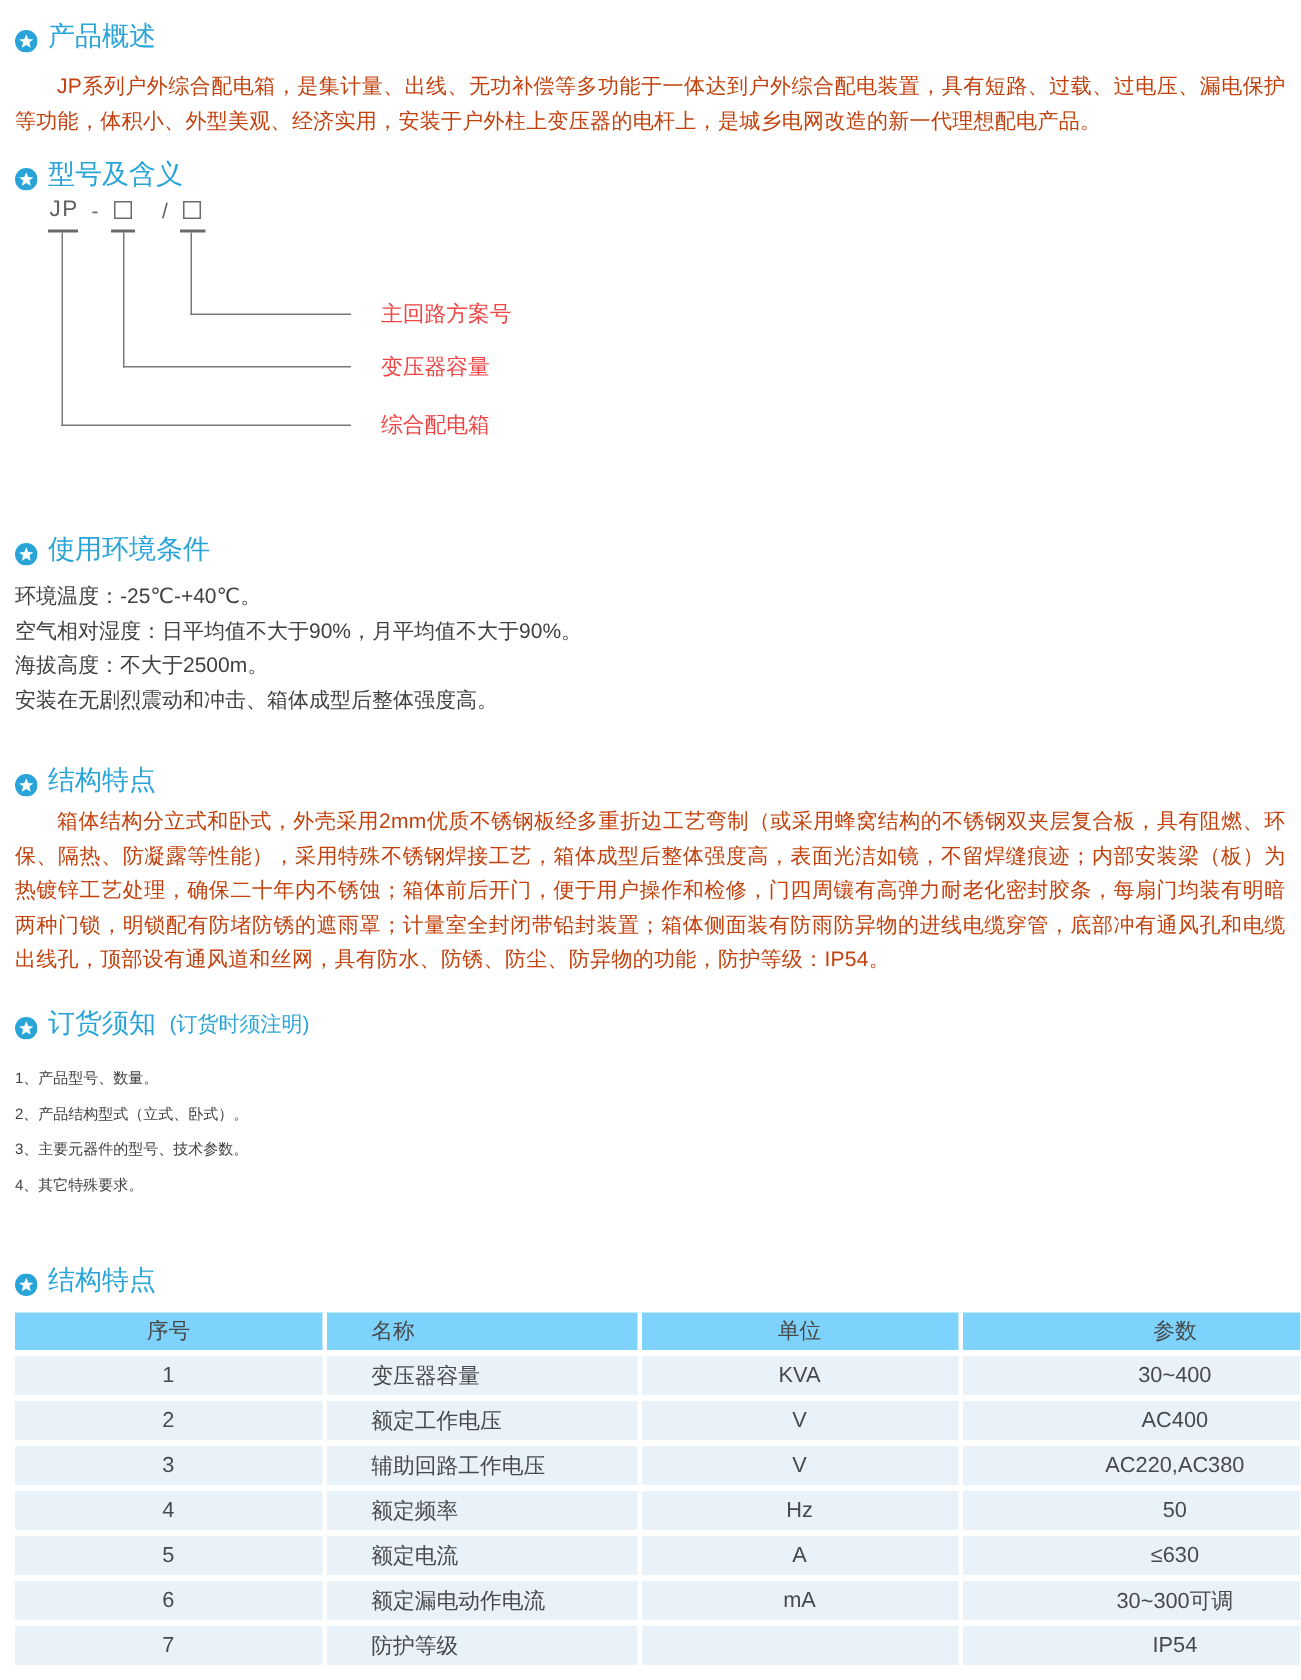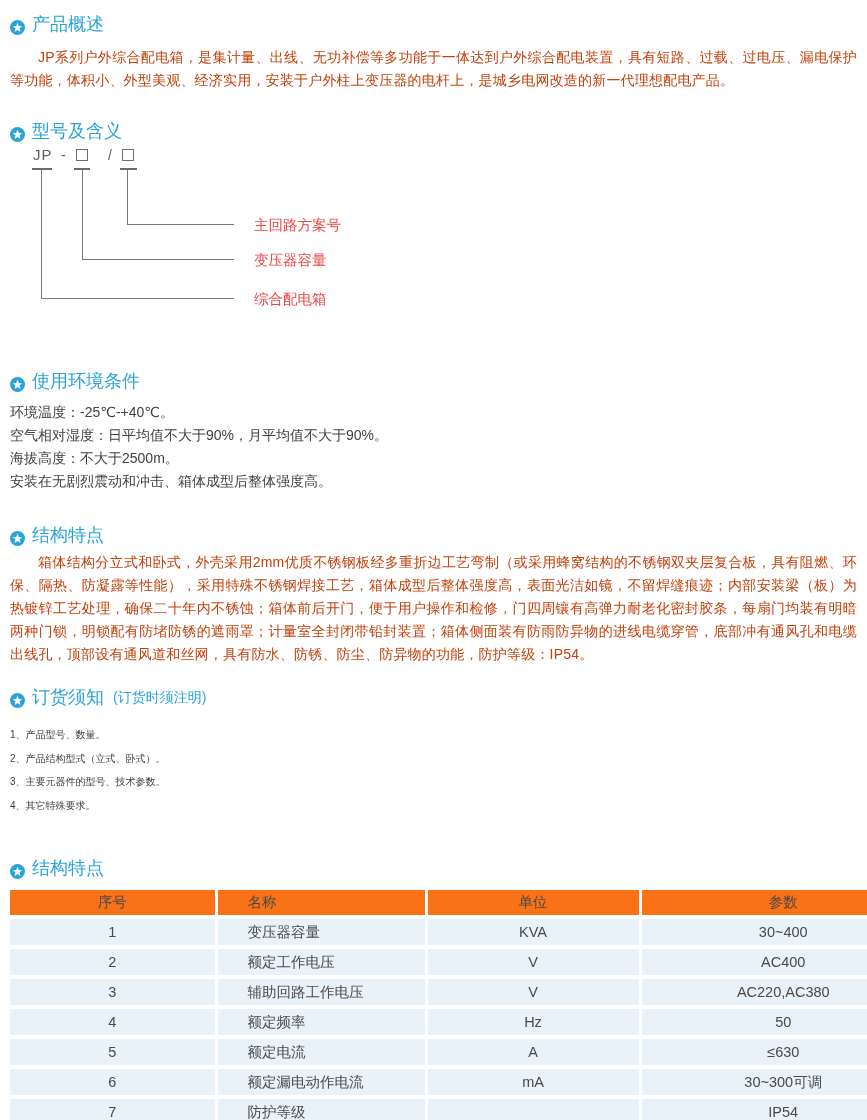--- a/index.html
+++ b/index.html
@@ -46,39 +46,39 @@
   .m-conn.c1 { left:31px;  top:23px; width:193px; height:129px; }
   .m-conn.c2 { left:72px;  top:23px; width:152px; height:90px;  }
   .m-conn.c3 { left:117px; top:23px; width:107px; height:55px;  }
   .m-label { position:absolute; left:244px; font-size:14.5px; color:#ef4444; line-height:16px; }
   .m-label.l1 { top:144px; }
   .m-label.l2 { top:105px; }
   .m-label.l3 { top:70px;  }
 
   
   #sec-overview  { margin-top:12px; }
-  #sec-model     { margin-top:27px; }
+  #sec-model     { margin-top:12px; }
   #sec-env       { margin-top:54px; }
   #sec-structure { margin-top:30px; }
   #sec-structure .para { margin-top:4px; }
   #sec-ordering  { margin-top:19px; }
   #sec-specs     { margin-top:39px; }
 
   
   table.specs {
     border-collapse:collapse; table-layout:fixed;
     margin:10px 0 0 10px; width:857px;
     font-size:14.5px; color:#48494b;
   }
   table.specs th, table.specs td {
     border-right:3px solid #fff; border-bottom:4px solid #fff;
     padding:0; font-weight:400;
   }
   table.specs th:last-child, table.specs td:last-child { border-right:none; }
-  table.specs th { background:#f97316; height:27px; }
+  table.specs th { background:#7dd3fc; height:27px; }
   table.specs td { background:#e9f2f9; height:30px; }
   .c-center { text-align:center; }
   .c-name   { text-align:left; padding-left:30px !important; }
   .c-param  { text-align:center; padding-left:58px !important; }
 </style>
 </head>
 <body>
 
 <div class="section" id="sec-overview">
   <div class="section-title">

